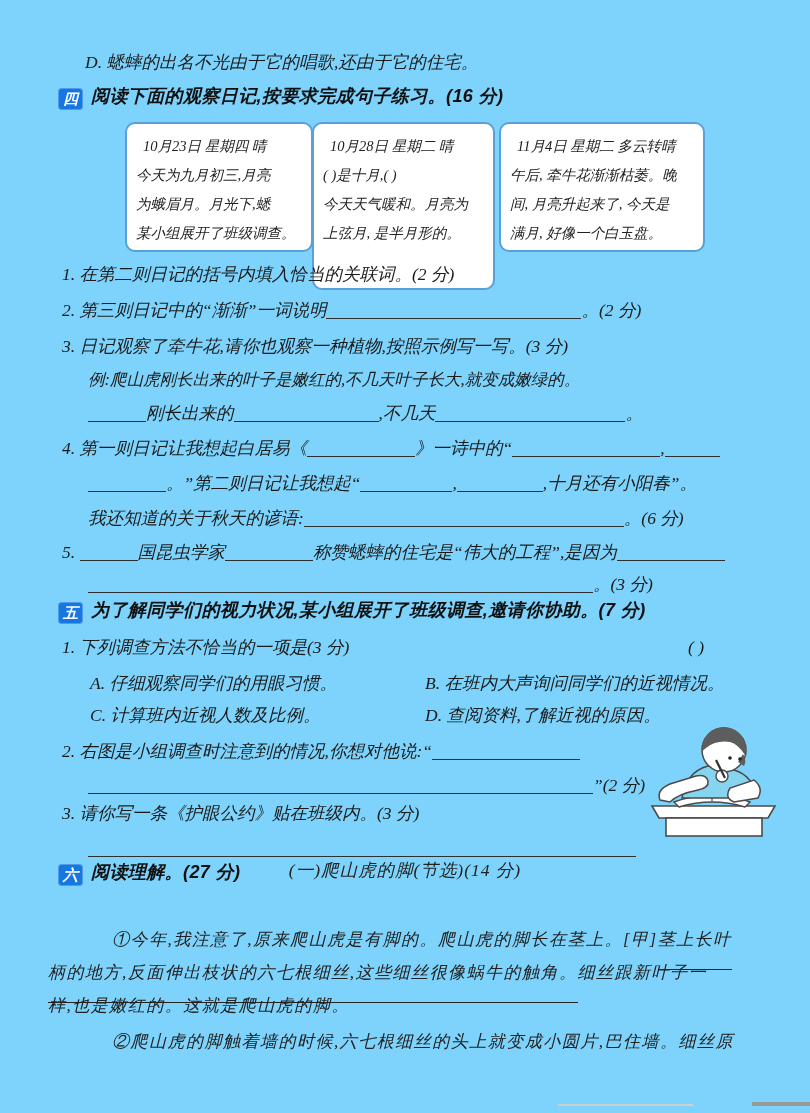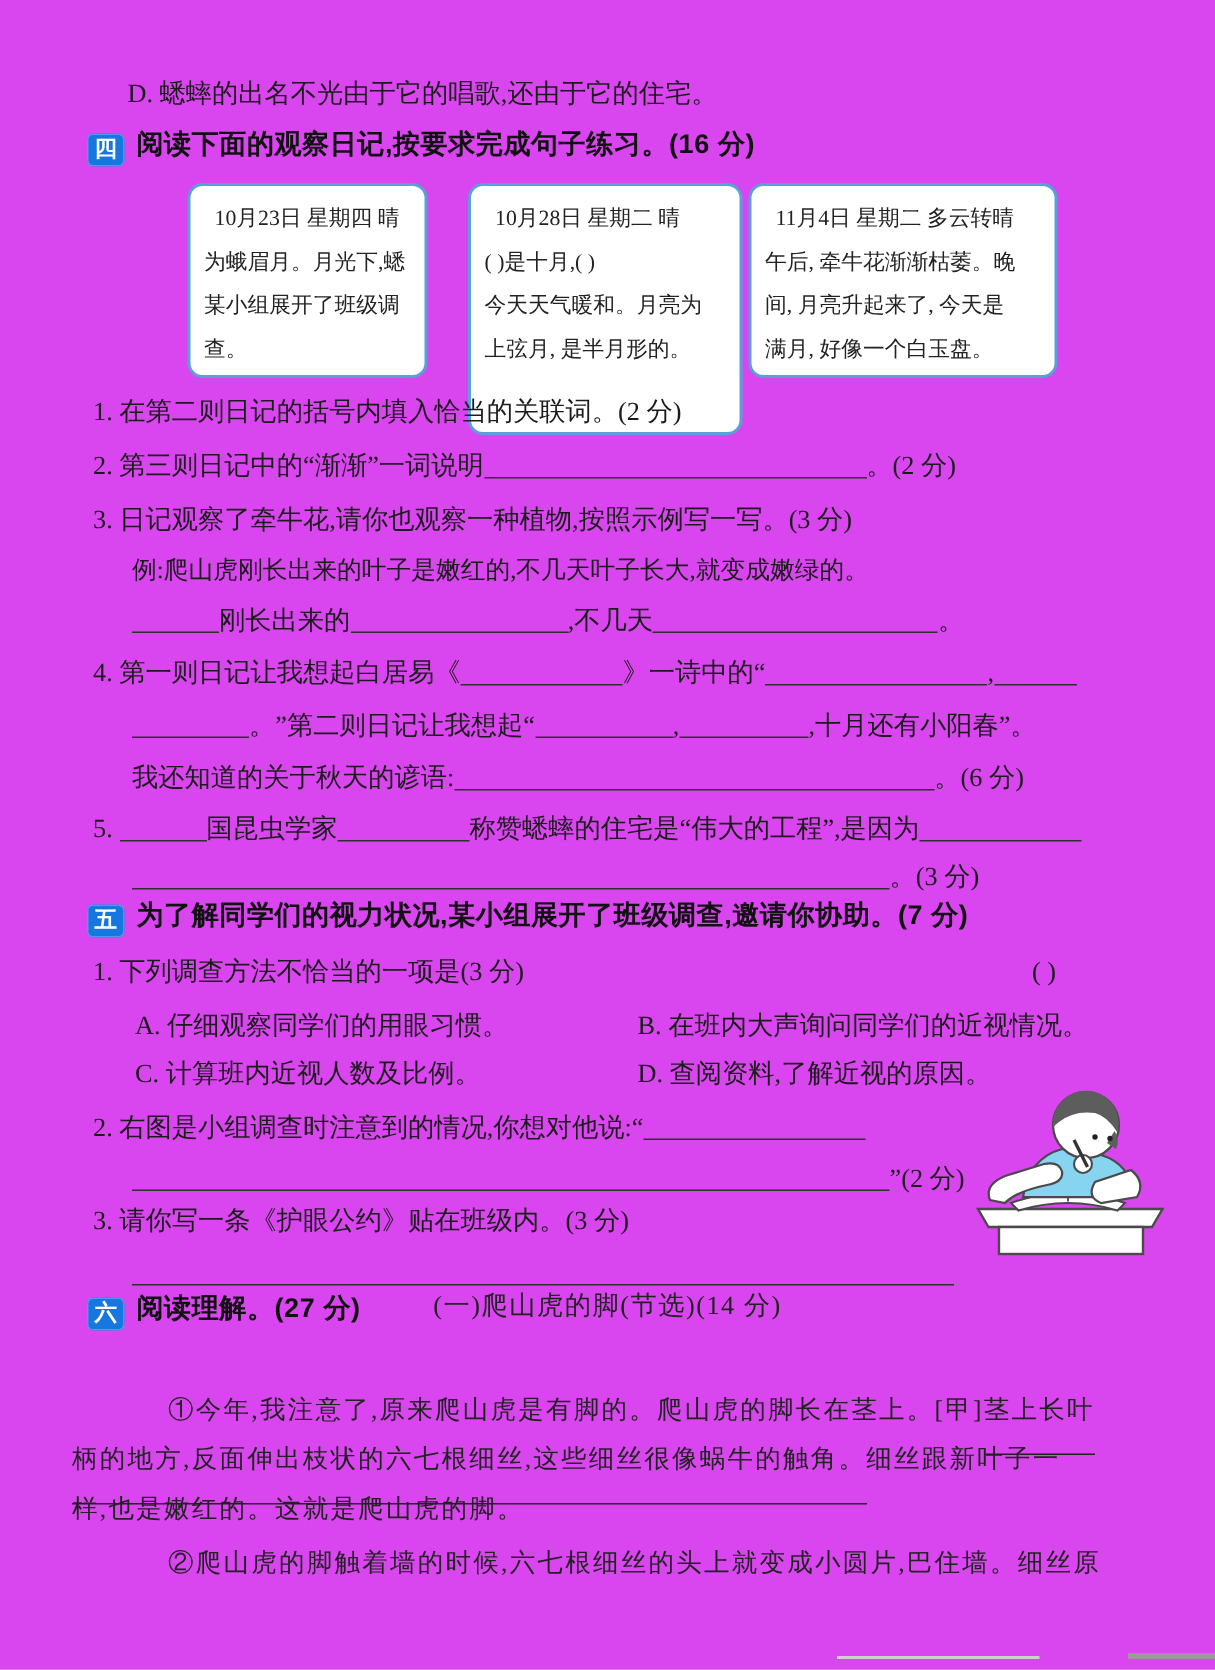--- a/index.html
+++ b/index.html
@@ -1,18 +1,18 @@
 <!DOCTYPE html>
 <html><head>
 <meta charset="utf-8">
 <style>
   html,body{margin:0;padding:0;}
   body{background:#ffffff;width:810px;height:1113px;overflow:hidden;}
-  .page{position:relative;width:810px;height:1113px;background:#d946ef;
-        font-family:"Liberation Serif",serif;color:#1b1b1b;}
+  .page{position:relative;width:810px;height:1113px;background:#7dd3fc;
+        font-family:"Liberation Serif",serif;color:#1b1b1b;font-style:italic;}
   .row{position:absolute;white-space:nowrap;font-size:17.5px;line-height:1.15;}
   .bold-h{font-family:"Liberation Sans",sans-serif;font-weight:700;font-size:18px;letter-spacing:.4px;color:#111;}
   .badge{display:inline-block;background:#1677e0;color:#fff;
          font-family:"Liberation Sans",sans-serif;font-weight:700;font-size:15px;
          padding:2px 5px 3px;border-radius:4px;margin-right:8px;vertical-align:-2px;
          box-shadow:inset 0 0 0 1px rgba(255,255,255,.25);}
   .blank{display:inline-block;border-bottom:1.6px solid #2f2f2f;height:15px;vertical-align:-3px;}
   .diary-card{position:absolute;border:2px solid #5aa0d8;border-radius:10px;
               background:#fff;padding:8px 9px;box-sizing:border-box;
               font-size:14.5px;line-height:29px;font-family:"Liberation Serif",serif;color:#222;}
@@ -28,22 +28,23 @@
 <body>
 
 <div class="page">
 
   <div class="row" style="left:85px;top:52px;">D. 蟋蟀的出名不光由于它的唱歌,还由于它的住宅。</div>
 
   <div class="row" style="left:58px;top:86px;">
     <span class="badge" style="background: rgb(22, 119, 224);">四</span><span class="bold-h">阅读下面的观察日记,按要求完成句子练习。(16 分)</span>
   </div>
 
-  <div class="diary-card" style="left: 125px; top: 122px; width: 160px; height: 130px; border-color: rgb(90, 160, 216);">
+  <div class="diary-card" style="left: 125px; top: 122px; width: 188px; height: 130px; border-color: rgb(90, 160, 216);">
     <div class="d-first">10月23日  星期四  晴</div>
+    <div>今天为九月初三,月亮</div>
     <div>为蛾眉月。月光下,蟋</div>
     <div>某小组展开了班级调查。</div>
   </div>
   <div class="diary-card" style="left: 312px; top: 122px; width: 183px; height: 168px; border-color: rgb(90, 160, 216);">
     <div class="d-first">10月28日  星期二  晴</div>
     <div>(      )是十月,(      )</div>
     <div>今天天气暖和。月亮为</div>
     <div>上弦月, 是半月形的。</div>
   </div>
   <div class="diary-card" style="left: 499px; top: 122px; width: 206px; height: 130px; border-color: rgb(90, 160, 216);">

